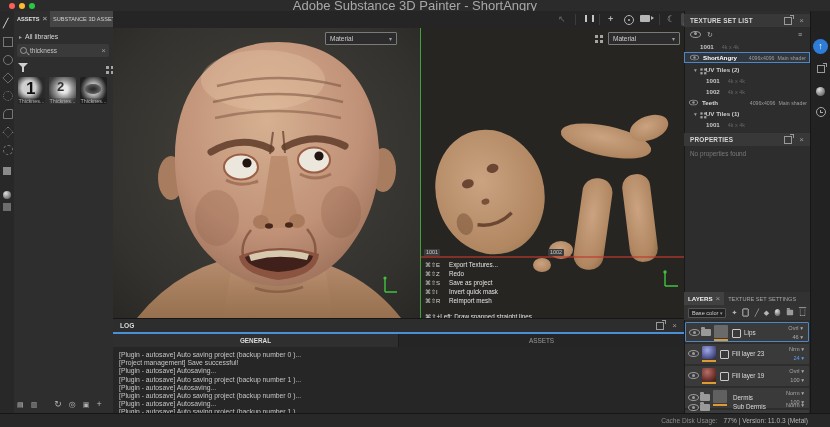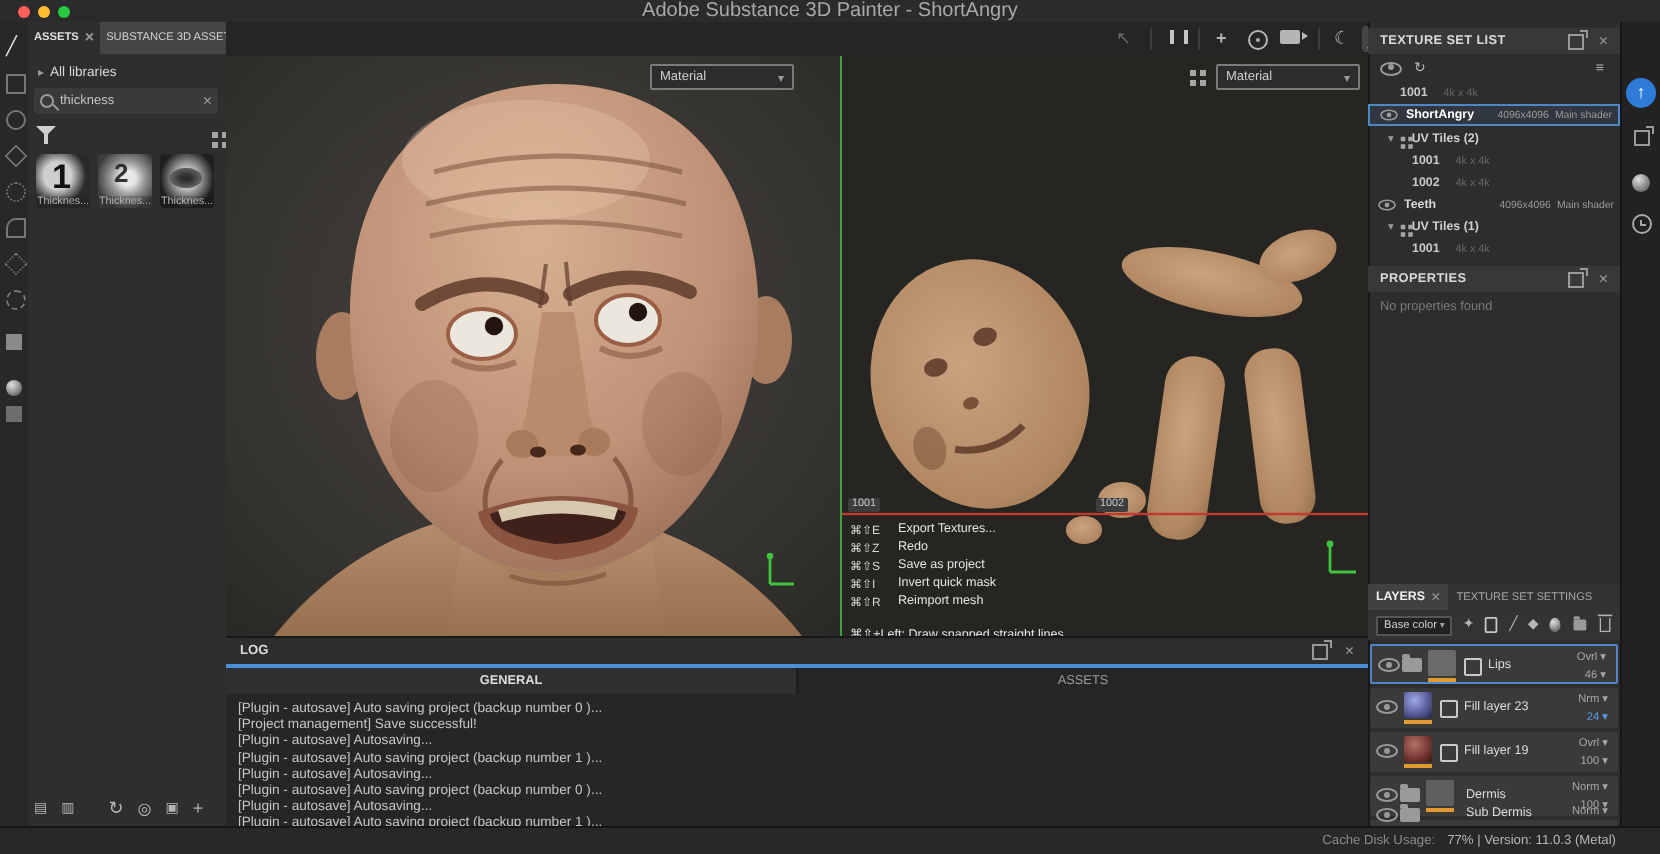--- a/index.html
+++ b/index.html
@@ -7,21 +7,21 @@
   .stage{position:relative;width:830px;height:427px;background:#1e1e1e;overflow:hidden;
          -webkit-font-smoothing:antialiased;}
   .abs{position:absolute;}
   .row{display:flex;align-items:center;}
   .sp{justify-content:space-between;}
   .ell{white-space:nowrap;overflow:hidden;text-overflow:ellipsis;}
 
   
   .titlebar{left:0;top:0;width:830px;height:11px;background:#2b2b2b;border-bottom:1px solid #161616;}
   .tl{width:6px;height:6px;border-radius:50%;position:absolute;top:2.5px;}
-  .title{width:100%;text-align:center;font-size:10px;color:#a8a8a8;line-height:11px;}
+  .title{width:100%;text-align:center;font-size:13px;color:#a8a8a8;line-height:11px;}
 
   
   .lstrip{left:0;top:11px;width:14px;height:402px;background:#282828;border-right:1px solid #1a1a1a;}
   .tool{position:absolute;left:3px;width:8px;height:8px;}
   .t-sq{border:1px solid #777;}
   .t-ci{border:1px solid #777;border-radius:50%;}
   .t-di{border:1px solid #777;transform:rotate(45deg) scale(.8);}
   .t-fl{background:#8a8a8a;}
 
   

